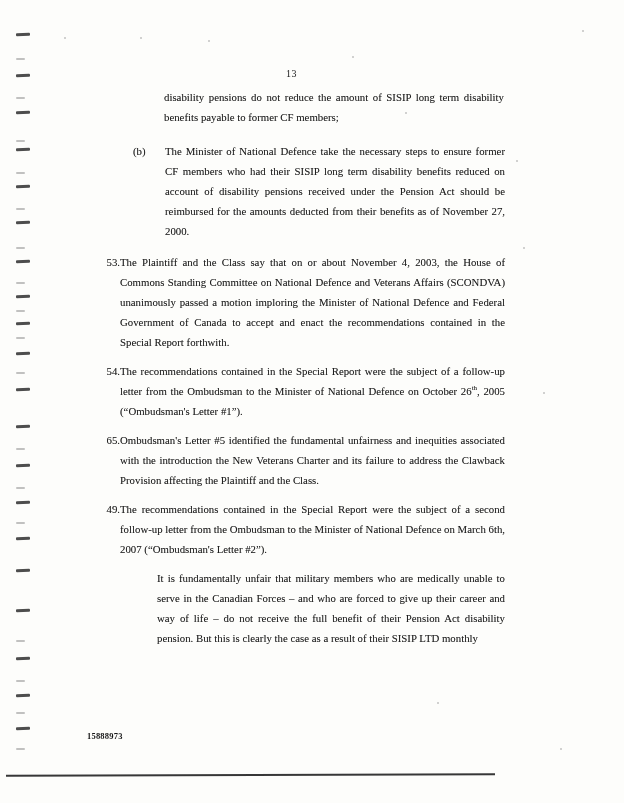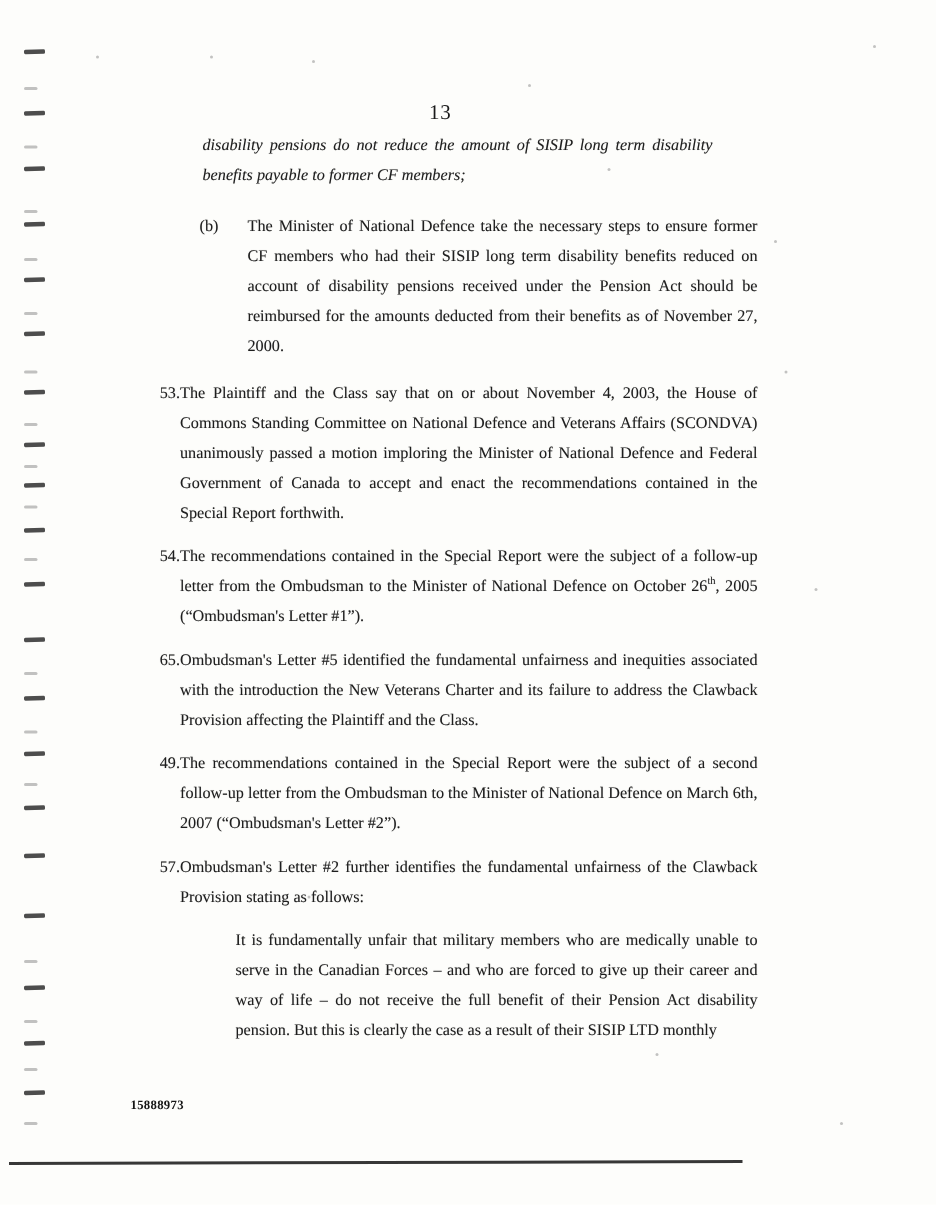--- a/index.html
+++ b/index.html
@@ -11,34 +11,34 @@
   }
   .sheet {
     position: relative;
     width: 624px; height: 803px;
     background: #fdfdfb;
     color: #1e1e1e;
   }
   .page-number {
     position: absolute;
     top: 68px; left: 286px;
-    font-size: 14px;
+    font-size: 10px;
     letter-spacing: 0.5px;
     color: #1a1a1a;
   }
   .flow {
     position: absolute;
     top: 87px; left: 86px;
     width: 419px;
     font-size: 10.8px;
     line-height: 20px;
     text-shadow: 0 0 0.5px rgba(25,25,25,0.35);
   }
   .block { text-align: justify; }
-  .cont { margin-left: 49px; width: 340px; margin-bottom: 14px; font-style: italic; }
+  .cont { margin-left: 78px; width: 340px; margin-bottom: 14px; }
   .subpara { display: flex; margin-left: 47px; margin-bottom: 11px; }
   .sublabel { width: 32px; flex: none; text-align: left; }
   .subtext { width: 340px; text-align: justify; }
   .numpara { display: flex; margin-bottom: 9px; }
   .num { width: 34px; flex: none; text-align: right; }
   .ptext { width: 385px; text-align: justify; }
   .quote { margin-left: 71px; width: 348px; margin-top: 0; }
   sup { font-size: 7px; line-height: 0; vertical-align: super; }
   .footer-id {
     position: absolute;
@@ -160,24 +160,20 @@
           <div class="ptext"><span>The recommendations contained in the Special Report were the subject of a follow-up letter from the Ombudsman to the Minister of National Defence on October 26</span><sup>th</sup><span>, 2005 (“Ombudsman's Letter #1”).</span></div>
         </div>
         <div class="numpara block">
           <span class="num">65.</span>
           <div class="ptext">Ombudsman's Letter #5 identified the fundamental unfairness and inequities associated with the introduction the New Veterans Charter and its failure to address the Clawback Provision affecting the Plaintiff and the Class.</div>
         </div>
         <div class="numpara block">
           <span class="num">49.</span>
           <div class="ptext">The recommendations contained in the Special Report were the subject of a second follow-up letter from the Ombudsman to the Minister of National Defence on March 6th, 2007 (“Ombudsman's Letter #2”).</div>
         </div>
-        <div class="numpara block">
-          <span class="num">57.</span>
-          <div class="ptext">Ombudsman's Letter #2 further identifies the fundamental unfairness of the Clawback Provision stating as follows:</div>
-        </div>
       </div>
 
     <div class="block quote">It is fundamentally unfair that military members who are medically unable to serve in the Canadian Forces – and who are forced to give up their career and way of life – do not receive the full benefit of their Pension Act disability pension. But this is clearly the case as a result of their SISIP LTD monthly</div>
 
   </div>
 
   <div class="footer-id">15888973</div>
 
   <div class="bottom-rule"></div>
 

